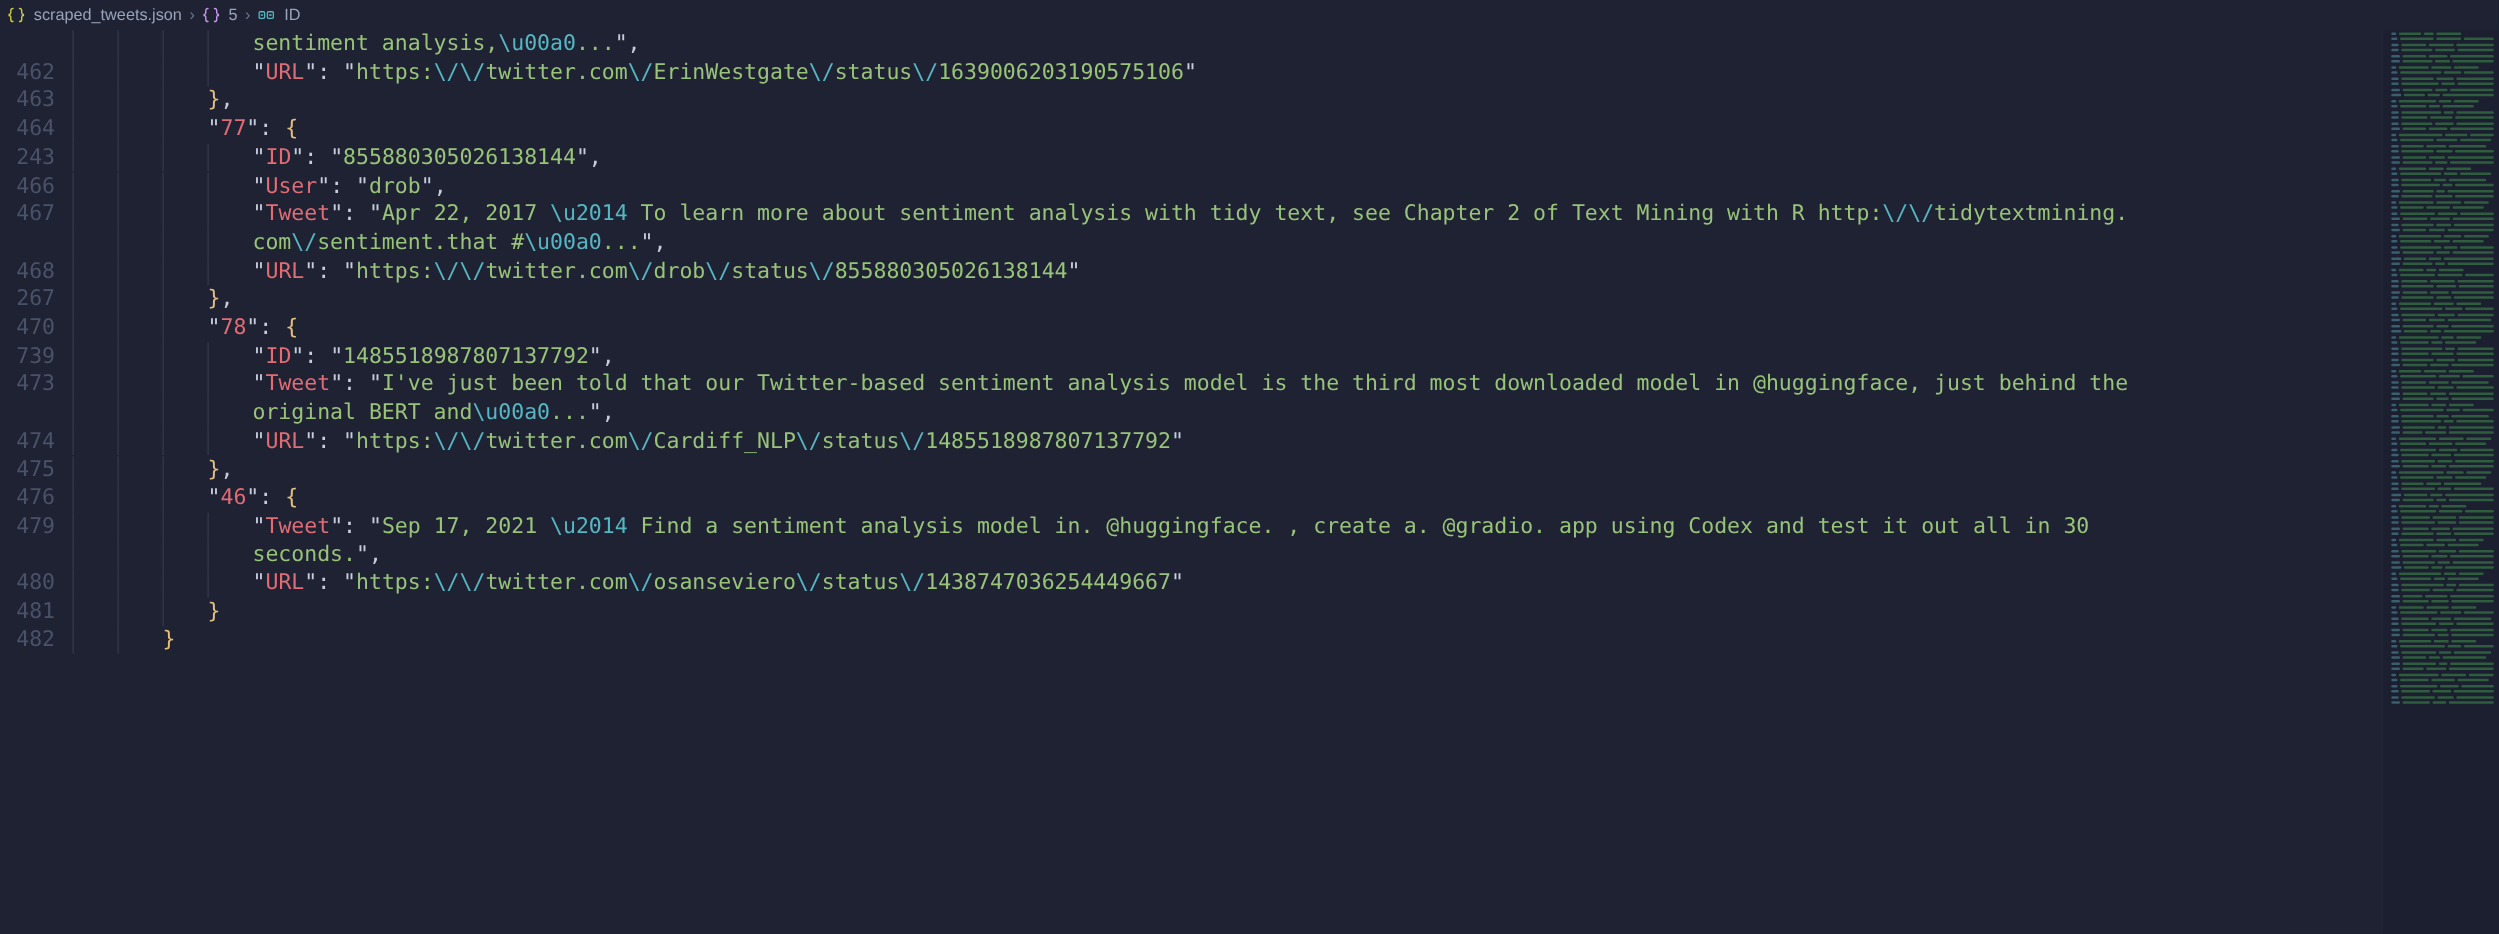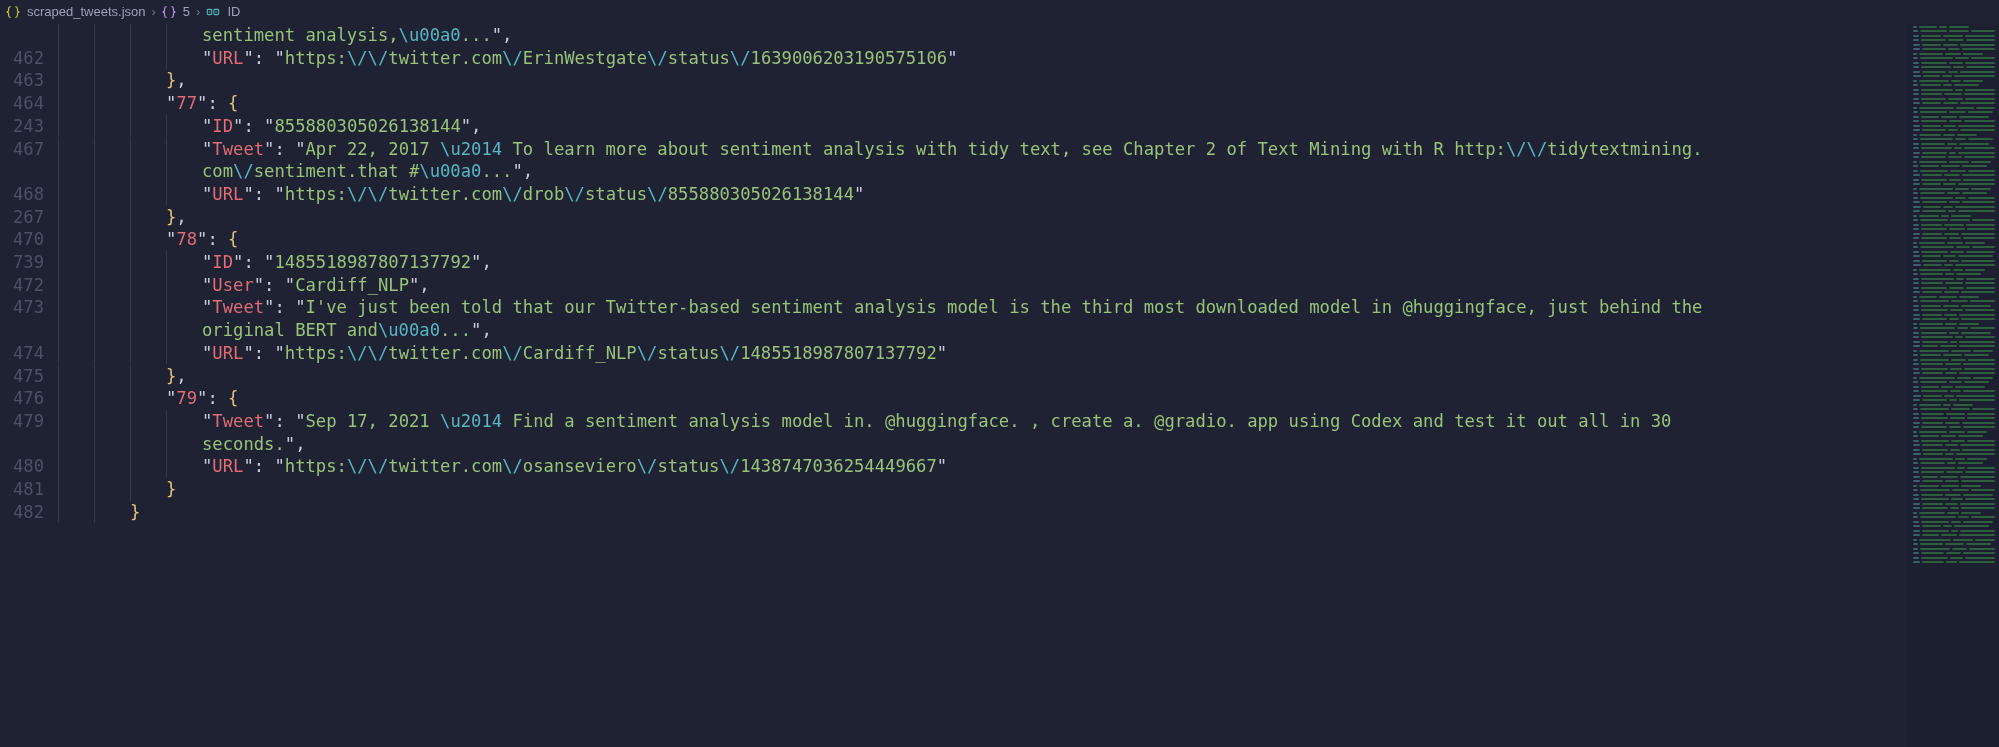--- a/index.html
+++ b/index.html
@@ -147,32 +147,32 @@
   </span>
   <span>ID</span>
 </div>
 
 <div class="editor" id="editor">
     <div class="line"><div class="gutter"></div><div class="guides"><div class="g"></div><div class="g"></div><div class="g"></div><div class="g"></div></div><div class="code"><span class="s">sentiment analysis,</span><span class="e">\u00a0</span><span class="s">...</span><span class="p">",</span><span></span></div></div>
     <div class="line"><div class="gutter">462</div><div class="guides"><div class="g"></div><div class="g"></div><div class="g"></div><div class="g"></div></div><div class="code"><span class="p">"</span><span class="k">URL</span><span class="p">": "</span><span class="s">https:</span><span class="e">\/\/</span><span class="s">twitter.com</span><span class="e">\/</span><span class="s">ErinWestgate</span><span class="e">\/</span><span class="s">status</span><span class="e">\/</span><span class="s">1639006203190575106</span><span class="p">"</span></div></div>
     <div class="line"><div class="gutter">463</div><div class="guides"><div class="g"></div><div class="g"></div><div class="g"></div></div><div class="code"><span class="b">}</span><span class="p">,</span></div></div>
     <div class="line"><div class="gutter">464</div><div class="guides"><div class="g"></div><div class="g"></div><div class="g"></div></div><div class="code"><span class="p">"</span><span class="k">77</span><span class="p">": </span><span class="b">{</span></div></div>
     <div class="line"><div class="gutter">243</div><div class="guides"><div class="g"></div><div class="g"></div><div class="g"></div><div class="g"></div></div><div class="code"><span class="p">"</span><span class="k">ID</span><span class="p">": "</span><span class="s">855880305026138144</span><span class="p">",</span></div></div>
+    <div class="line"><div class="gutter">466</div><div class="guides"><div class="g"></div><div class="g"></div><div class="g"></div><div class="g"></div></div><div class="code"><span class="p">"</span><span class="k">User</span><span class="p">": "</span><span class="s">drob</span><span class="p">",</span></div></div>
     <div class="line"><div class="gutter">467</div><div class="guides"><div class="g"></div><div class="g"></div><div class="g"></div><div class="g"></div></div><div class="code"><span class="p">"</span><span class="k">Tweet</span><span class="p">": "</span><span class="s">Apr 22, 2017 </span><span class="e">\u2014</span><span class="s"> To learn more about sentiment analysis with tidy text, see Chapter 2 of Text Mining with R http:</span><span class="e">\/\/</span><span class="s">tidytextmining.</span></div></div>
     <div class="line"><div class="gutter"></div><div class="guides"><div class="g"></div><div class="g"></div><div class="g"></div><div class="g"></div></div><div class="code"><span class="s">com</span><span class="e">\/</span><span class="s">sentiment.that #</span><span class="e">\u00a0</span><span class="s">...</span><span class="p">",</span></div></div>
     <div class="line"><div class="gutter">468</div><div class="guides"><div class="g"></div><div class="g"></div><div class="g"></div><div class="g"></div></div><div class="code"><span class="p">"</span><span class="k">URL</span><span class="p">": "</span><span class="s">https:</span><span class="e">\/\/</span><span class="s">twitter.com</span><span class="e">\/</span><span class="s">drob</span><span class="e">\/</span><span class="s">status</span><span class="e">\/</span><span class="s">855880305026138144</span><span class="p">"</span></div></div>
     <div class="line"><div class="gutter">267</div><div class="guides"><div class="g"></div><div class="g"></div><div class="g"></div></div><div class="code"><span class="b">}</span><span class="p">,</span></div></div>
     <div class="line"><div class="gutter">470</div><div class="guides"><div class="g"></div><div class="g"></div><div class="g"></div></div><div class="code"><span class="p">"</span><span class="k">78</span><span class="p">": </span><span class="b">{</span></div></div>
     <div class="line"><div class="gutter">739</div><div class="guides"><div class="g"></div><div class="g"></div><div class="g"></div><div class="g"></div></div><div class="code"><span class="p">"</span><span class="k">ID</span><span class="p">": "</span><span class="s">1485518987807137792</span><span class="p">",</span></div></div>
-    <div class="line"><div class="gutter">472</div><div class="guides"><div class="g"></div><div class="g"></div><div class="g"></div><div class="g"></div></div><div class="code"><span class="p">"</span><span class="k">User</span><span class="p">": "</span><span class="s">Cardiff_NLP</span><span class="p">",</span></div></div>
     <div class="line"><div class="gutter">473</div><div class="guides"><div class="g"></div><div class="g"></div><div class="g"></div><div class="g"></div></div><div class="code"><span class="p">"</span><span class="k">Tweet</span><span class="p">": "</span><span class="s">I've just been told that our Twitter-based sentiment analysis model is the third most downloaded model in @huggingface, just behind the</span></div></div>
     <div class="line"><div class="gutter"></div><div class="guides"><div class="g"></div><div class="g"></div><div class="g"></div><div class="g"></div></div><div class="code"><span class="s">original BERT and</span><span class="e">\u00a0</span><span class="s">...</span><span class="p">",</span></div></div>
     <div class="line"><div class="gutter">474</div><div class="guides"><div class="g"></div><div class="g"></div><div class="g"></div><div class="g"></div></div><div class="code"><span class="p">"</span><span class="k">URL</span><span class="p">": "</span><span class="s">https:</span><span class="e">\/\/</span><span class="s">twitter.com</span><span class="e">\/</span><span class="s">Cardiff_NLP</span><span class="e">\/</span><span class="s">status</span><span class="e">\/</span><span class="s">1485518987807137792</span><span class="p">"</span></div></div>
     <div class="line"><div class="gutter">475</div><div class="guides"><div class="g"></div><div class="g"></div><div class="g"></div></div><div class="code"><span class="b">}</span><span class="p">,</span></div></div>
-    <div class="line"><div class="gutter">476</div><div class="guides"><div class="g"></div><div class="g"></div><div class="g"></div></div><div class="code"><span class="p">"</span><span class="k">79</span><span class="p">": </span><span class="b">{</span></div></div>
+    <div class="line"><div class="gutter">476</div><div class="guides"><div class="g"></div><div class="g"></div><div class="g"></div></div><div class="code"><span class="p">"</span><span class="k">46</span><span class="p">": </span><span class="b">{</span></div></div>
     <div class="line"><div class="gutter">479</div><div class="guides"><div class="g"></div><div class="g"></div><div class="g"></div><div class="g"></div></div><div class="code"><span class="p">"</span><span class="k">Tweet</span><span class="p">": "</span><span class="s">Sep 17, 2021 </span><span class="e">\u2014</span><span class="s"> Find a sentiment analysis model in. @huggingface. , create a. @gradio. app using Codex and test it out all in 30</span></div></div>
     <div class="line"><div class="gutter"></div><div class="guides"><div class="g"></div><div class="g"></div><div class="g"></div><div class="g"></div></div><div class="code"><span class="s">seconds.</span><span class="p">",</span></div></div>
     <div class="line"><div class="gutter">480</div><div class="guides"><div class="g"></div><div class="g"></div><div class="g"></div><div class="g"></div></div><div class="code"><span class="p">"</span><span class="k">URL</span><span class="p">": "</span><span class="s">https:</span><span class="e">\/\/</span><span class="s">twitter.com</span><span class="e">\/</span><span class="s">osanseviero</span><span class="e">\/</span><span class="s">status</span><span class="e">\/</span><span class="s">1438747036254449667</span><span class="p">"</span></div></div>
     <div class="line"><div class="gutter">481</div><div class="guides"><div class="g"></div><div class="g"></div><div class="g"></div></div><div class="code"><span class="b">}</span></div></div>
     <div class="line"><div class="gutter">482</div><div class="guides"><div class="g"></div><div class="g"></div></div><div class="code"><span class="b">}</span></div></div>
   </div>
 
 <div class="minimap" id="minimap">
     <div class="mrow">
       <div class="mseg" style="width: 4px; background: var(--minimap-fg2);"></div>

